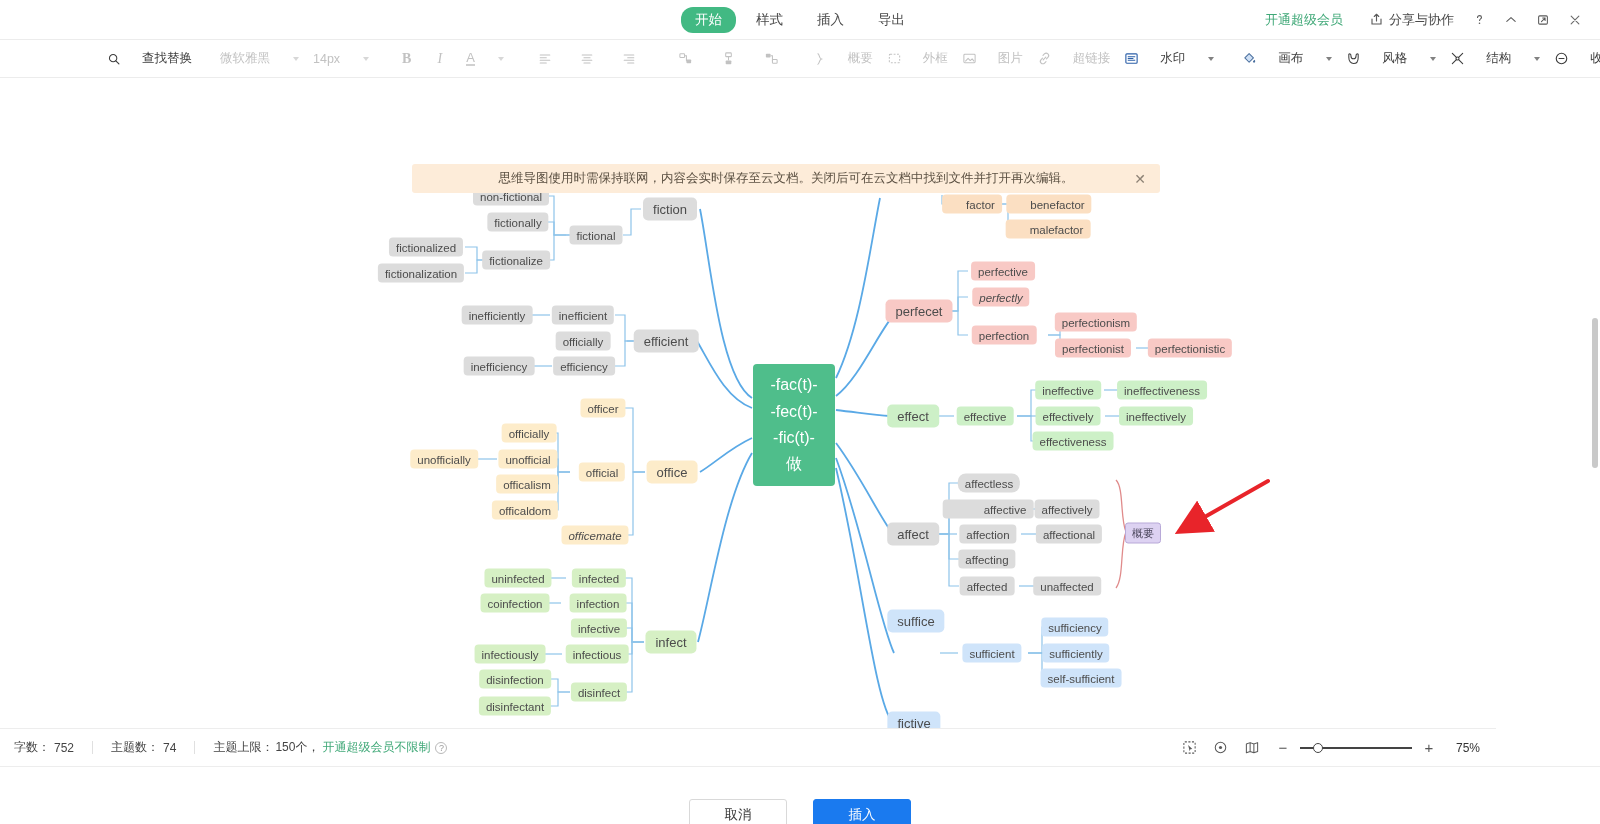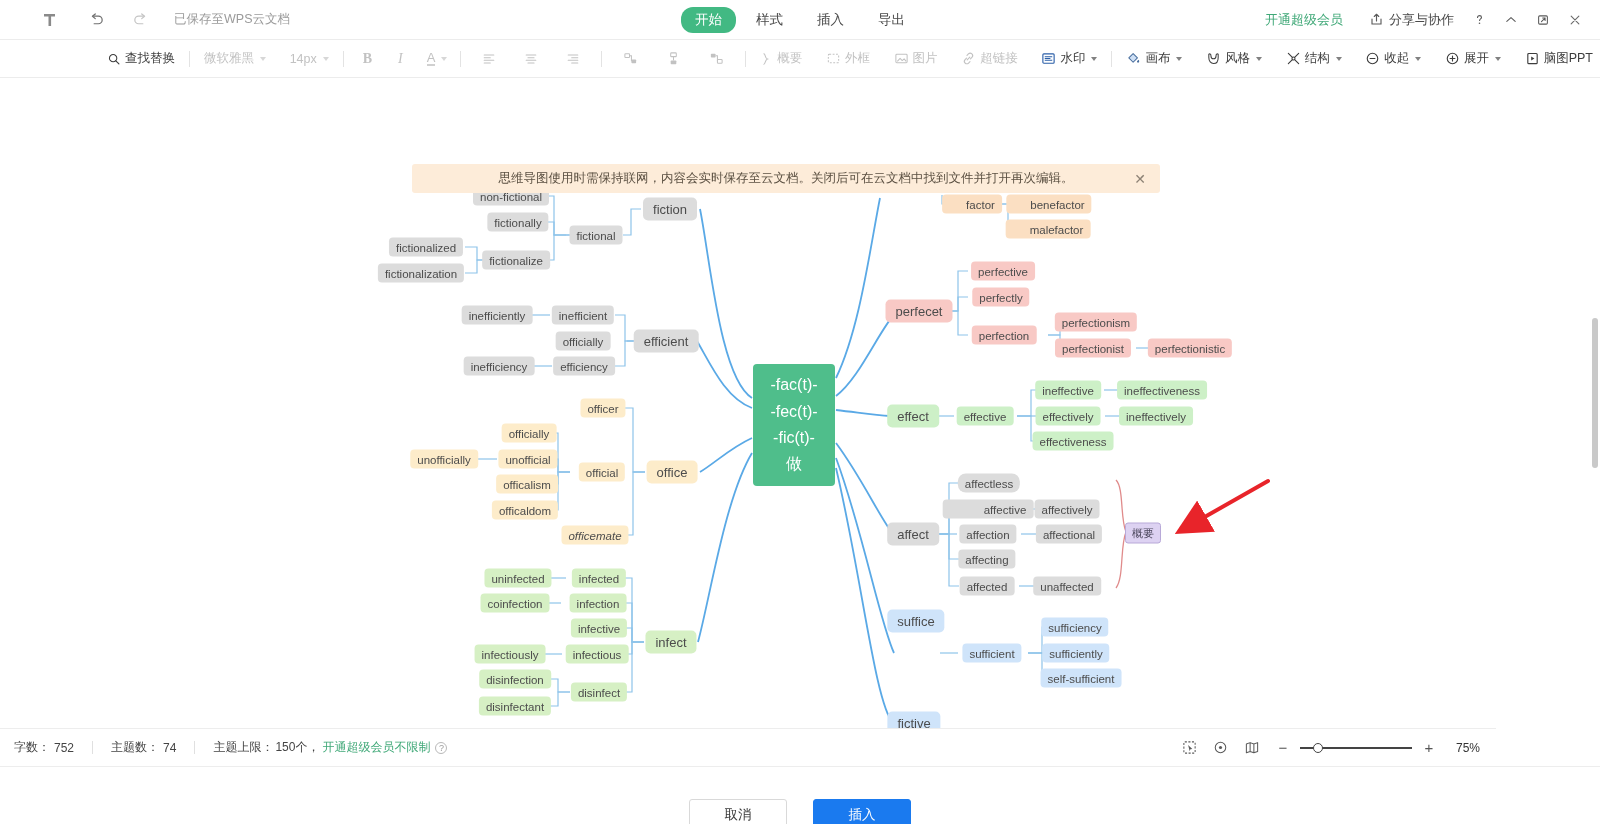--- a/index.html
+++ b/index.html
@@ -50,21 +50,21 @@
     justify-content: center; color: #6a6a6a; cursor: pointer; border-radius: 3px;
   }
 
   
   .ribbon {
     height: 38px; width: 1600px; background: #fff;
     border-bottom: 1px solid #ececec;
     display: flex; align-items: center; padding-left: 100px; gap: 0px;
   }
   .rb-item {
-    display: flex; align-items: center; gap: 4px; height: 26px;
+    display: flex; align-items: center; gap: 21px; height: 26px;
     padding: 0 7px; border-radius: 3px; cursor: pointer;
     font-size: 12.5px; color: #3d3d3d; white-space: nowrap;
   }
   .rb-item.dis { color: #c2c2c2; cursor: default; }
   .rb-sep { width: 1px; height: 16px; background: #e3e3e3; margin: 0 7px; }
   .caret {
     width: 0; height: 0; border-left: 3.5px solid transparent;
     border-right: 3.5px solid transparent; border-top: 4px solid currentColor;
     opacity: .65; margin-left: 2px;
   }
@@ -164,40 +164,20 @@
     height: 32px; min-width: 98px; border-radius: 3px; font-size: 13.5px;
     display: flex; align-items: center; justify-content: center; cursor: pointer;
   }
   .btn-cancel { background: #fff; border: 1px solid #d9d9d9; color: #3a3a3a; }
   .btn-primary { background: #1a7aef; color: #fff; border: 1px solid #1a7aef; }
 </style>
 </head>
 <body>
 
 <div class="titlebar">
-  <div class="tb-left">
-    <div class="tb-icon">
-      <svg width="16" height="16" viewBox="0 0 16 16">
-          <path d="M2 2h11v2.6H9.1V14H6.5V4.6H2z" fill="#8a8a8a"></path>
-        </svg>
-    </div>
-    <div class="tb-icon" style="margin-left:14px">
-      <svg width="17" height="17" viewBox="0 0 18 18">
-          <path d="M5.5 5.5H11c2.2 0 4 1.8 4 4s-1.8 4-4 4H6.5" fill="none" stroke="#6f6f6f" stroke-width="1.3" stroke-linecap="round"></path>
-          <path d="M7.7 3.1 4.7 5.6l3 2.5" fill="none" stroke="#6f6f6f" stroke-width="1.3" stroke-linecap="round" stroke-linejoin="round"></path>
-        </svg>
-    </div>
-    <div class="tb-icon" style="margin-left:12px">
-      <svg width="17" height="17" viewBox="0 0 18 18">
-          <path d="M12.5 5.5H7c-2.2 0-4 1.8-4 4s1.8 4 4 4h4.5" fill="none" stroke="#c4c4c4" stroke-width="1.3" stroke-linecap="round"></path>
-          <path d="M10.3 3.1l3 2.5-3 2.5" fill="none" stroke="#c4c4c4" stroke-width="1.3" stroke-linecap="round" stroke-linejoin="round"></path>
-        </svg>
-    </div>
-    <span class="save-state">已保存至WPS云文档</span>
-  </div>
 
   <div class="tb-center">
     <div class="tab active">开始</div>
     <div class="tab">样式</div>
     <div class="tab">插入</div>
     <div class="tab">导出</div>
   </div>
 
   <div class="tb-right">
     <span class="vip-link">开通超级会员</span>
@@ -566,21 +546,21 @@
       <div class="node n-green" style="left: 510px; top: 576px;">infectiously</div>
       <div class="node n-green" style="left: 597px; top: 576px;">infectious</div>
       <div class="node n-green" style="left: 515px; top: 601px;">disinfection</div>
       <div class="node n-green" style="left: 515px; top: 628px;">disinfectant</div>
       <div class="node n-green" style="left: 599px; top: 614px;">disinfect</div>
       <div class="node n-green lvl1" style="left: 671px; top: 564px;">infect</div>
       <div class="node n-peach" style="left: 972px; top: 126px;">factor</div>
       <div class="node n-peach" style="left: 1049px; top: 126px;">benefactor</div>
       <div class="node n-peach" style="left: 1048px; top: 151px;">malefactor</div>
       <div class="node n-pink" style="left: 1003px; top: 193px;">perfective</div>
-      <div class="node n-pink" style="left: 1001px; top: 219px;">perfectly</div>
+      <div class="node n-pink" style="left: 1001px; top: 219px; font-style: italic;">perfectly</div>
       <div class="node n-pink" style="left: 1004px; top: 257px;">perfection</div>
       <div class="node n-pink" style="left: 1096px; top: 244px;">perfectionism</div>
       <div class="node n-pink" style="left: 1093px; top: 270px;">perfectionist</div>
       <div class="node n-pink" style="left: 1190px; top: 270px;">perfectionistic</div>
       <div class="node n-pink lvl1" style="left: 919px; top: 233px;">perfecet</div>
       <div class="node n-lgreen" style="left: 1068px; top: 312px;">ineffective</div>
       <div class="node n-lgreen" style="left: 1162px; top: 312px;">ineffectiveness</div>
       <div class="node n-lgreen" style="left: 1068px; top: 338px;">effectively</div>
       <div class="node n-lgreen" style="left: 1156px; top: 338px;">ineffectively</div>
       <div class="node n-lgreen" style="left: 1073px; top: 363px;">effectiveness</div>

